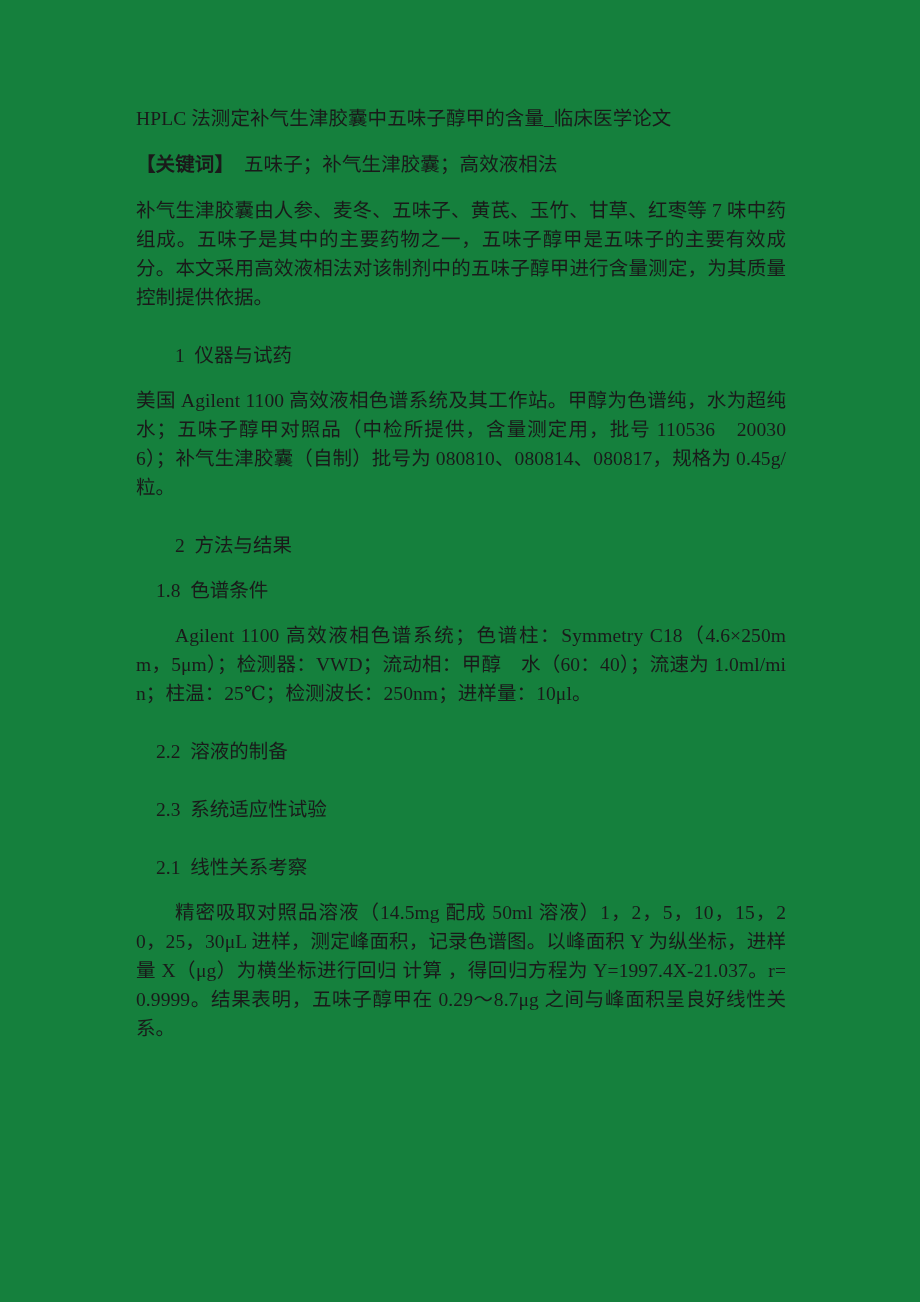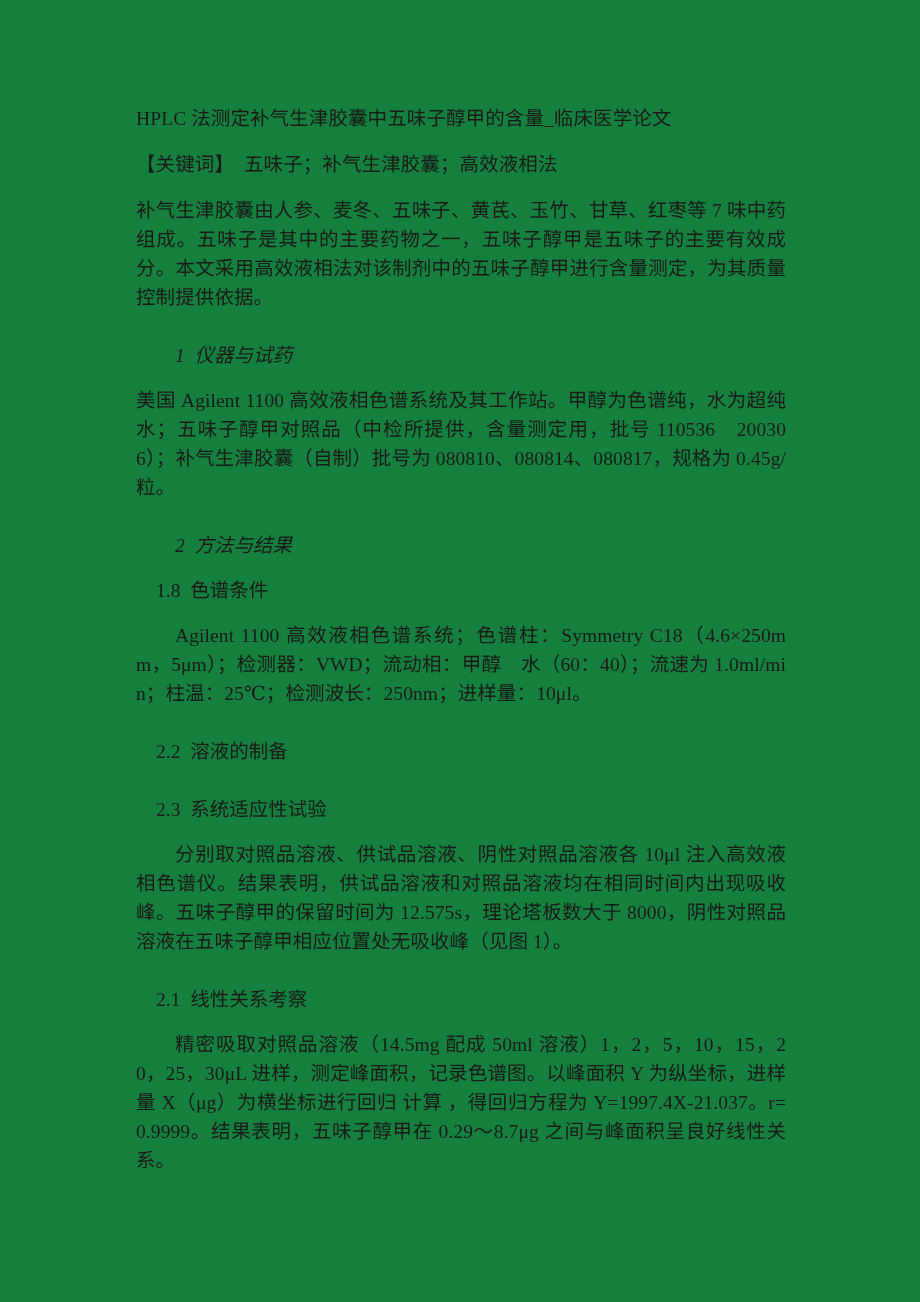--- a/index.html
+++ b/index.html
@@ -54,29 +54,29 @@
   }
 
   
   .heading {
     font-size: 19.5px;
     line-height: 29px;
     margin: 0 0 16px 0;
     text-align: left;
     white-space: pre;
   }
-  .heading.level1 { text-indent: 39px; font-style: italic; }
+  .heading.level1 { text-indent: 39px; }
   .heading.level2 { text-indent: 20px; }
 
   .indent {
     text-indent: 39px;
   }
 
   .kw-label {
-    font-weight: normal;
+    font-weight: bold;
   }
 
   .spacer-sm { height: 13px; }
 </style>
 </head>
 <body>
 
 <div class="page">
   <div class="doc-body">
 
@@ -104,21 +104,20 @@
 
     <div class="spacer-sm"></div>
 
     <p class="heading level2">2.2  溶液的制备</p>
 
 
     <div class="spacer-sm"></div>
 
     <p class="heading level2">2.3  系统适应性试验</p>
 
-    <p class="para body-block indent">分别取对照品溶液、供试品溶液、阴性对照品溶液各 10μl 注入高效液相色谱仪。结果表明，供试品溶液和对照品溶液均在相同时间内出现吸收峰。五味子醇甲的保留时间为 12.575s，理论塔板数大于 8000，阴性对照品溶液在五味子醇甲相应位置处无吸收峰（见图 1）。</p>
 
     <div class="spacer-sm"></div>
 
     <p class="heading level2">2.1  线性关系考察</p>
 
     <p class="para body-block indent">精密吸取对照品溶液（14.5mg 配成 50ml 溶液）1，2，5，10，15，20，25，30μL 进样，测定峰面积，记录色谱图。以峰面积 Y 为纵坐标，进样量 X（μg）为横坐标进行回归 计算 ，得回归方程为 Y=1997.4X-21.037。r=0.9999。结果表明，五味子醇甲在 0.29～8.7μg 之间与峰面积呈良好线性关系。</p>
 
   </div>
 </div>
 

